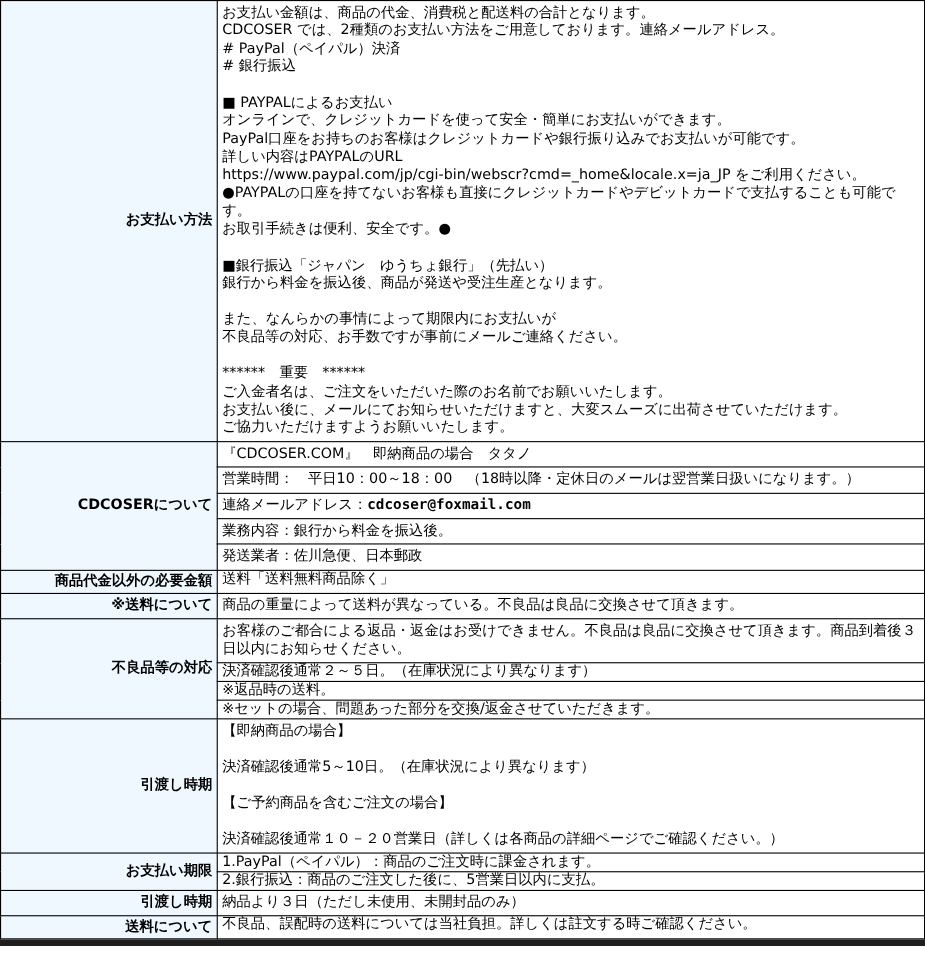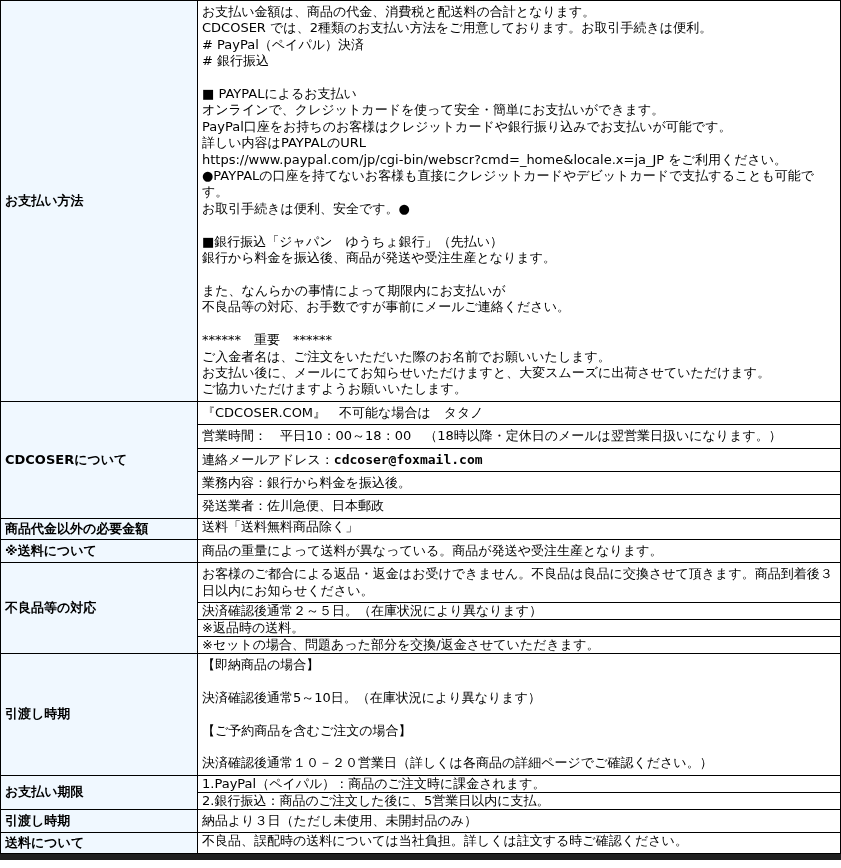--- a/index.html
+++ b/index.html
@@ -16,21 +16,21 @@
     table-layout: fixed;
   }
   col.label-col { width: 197px; }
   th, td {
     border: 1px solid #000000;
     font-size: 13px;
   }
   th {
     background: #f0f8ff;
     font-weight: bold;
-    text-align: left;
+    text-align: right;
     vertical-align: middle;
     padding: 2px 4px;
     line-height: 16px;
   }
   td {
     background: #ffffff;
     vertical-align: top;
     padding: 3px 4px;
     line-height: 16.4px;
     word-break: break-all;
@@ -57,21 +57,21 @@
   <colgroup>
     <col class="label-col">
     <col>
   </colgroup>
 
   <tbody>
       <tr>
     <th>お支払い方法</th>
     <td>
           <div class="line">お支払い金額は、商品の代金、消費税と配送料の合計となります。</div>
-          <div class="line">CDCOSER では、2種類のお支払い方法をご用意しております。お取引手続きは便利。</div>
+          <div class="line">CDCOSER では、2種類のお支払い方法をご用意しております。連絡メールアドレス。</div>
           <div class="line"># PayPal（ペイパル）決済</div>
           <div class="line"># 銀行振込</div>
           <div class="line">&nbsp;</div>
           <div class="line">■ PAYPALによるお支払い</div>
           <div class="line">オンラインで、クレジットカードを使って安全・簡単にお支払いができます。</div>
           <div class="line">PayPal口座をお持ちのお客様はクレジットカードや銀行振り込みでお支払いが可能です。</div>
           <div class="line">詳しい内容はPAYPALのURL</div>
           <div class="line">https://www.paypal.com/jp/cgi-bin/webscr?cmd=_home&amp;locale.x=ja_JP をご利用ください。</div>
           <div class="line">●PAYPALの口座を持てないお客様も直接にクレジットカードやデビットカードで支払することも可能です。</div>
           <div class="line">お取引手続きは便利、安全です。●</div>
@@ -84,21 +84,21 @@
           <div class="line">&nbsp;</div>
           <div class="line">******　重要　******</div>
           <div class="line">ご入金者名は、ご注文をいただいた際のお名前でお願いいたします。</div>
           <div class="line">お支払い後に、メールにてお知らせいただけますと、大変スムーズに出荷させていただけます。</div>
           <div class="line">ご協力いただけますようお願いいたします。</div>
         </td>
   </tr>
 
   <tr>
     <th rowspan="5">CDCOSERについて</th>
-    <td>『CDCOSER.COM』　不可能な場合は　タタノ</td>
+    <td>『CDCOSER.COM』　即納商品の場合　タタノ</td>
   </tr>
   <tr>
     <td>営業時間：　平日10：00～18：00　（18時以降・定休日のメールは翌営業日扱いになります。）</td>
   </tr>
   <tr>
     <td>
       <span>連絡メールアドレス：</span><span class="email-bold">cdcoser@foxmail.com</span>
     </td>
   </tr>
   <tr>
@@ -108,21 +108,21 @@
     <td>発送業者：佐川急便、日本郵政</td>
   </tr>
 
   <tr>
     <th>商品代金以外の必要金額</th>
     <td class="compact">送料「送料無料商品除く」</td>
   </tr>
 
   <tr>
     <th>※送料について</th>
-    <td>商品の重量によって送料が異なっている。商品が発送や受注生産となります。</td>
+    <td>商品の重量によって送料が異なっている。不良品は良品に交換させて頂きます。</td>
   </tr>
 
   <tr>
     <th rowspan="4">不良品等の対応</th>
     <td>お客様のご都合による返品・返金はお受けできません。不良品は良品に交換させて頂きます。商品到着後３日以内にお知らせください。</td>
   </tr>
   <tr>
     <td class="compact">決済確認後通常２～５日。（在庫状況により異なります）</td>
   </tr>
   <tr>

